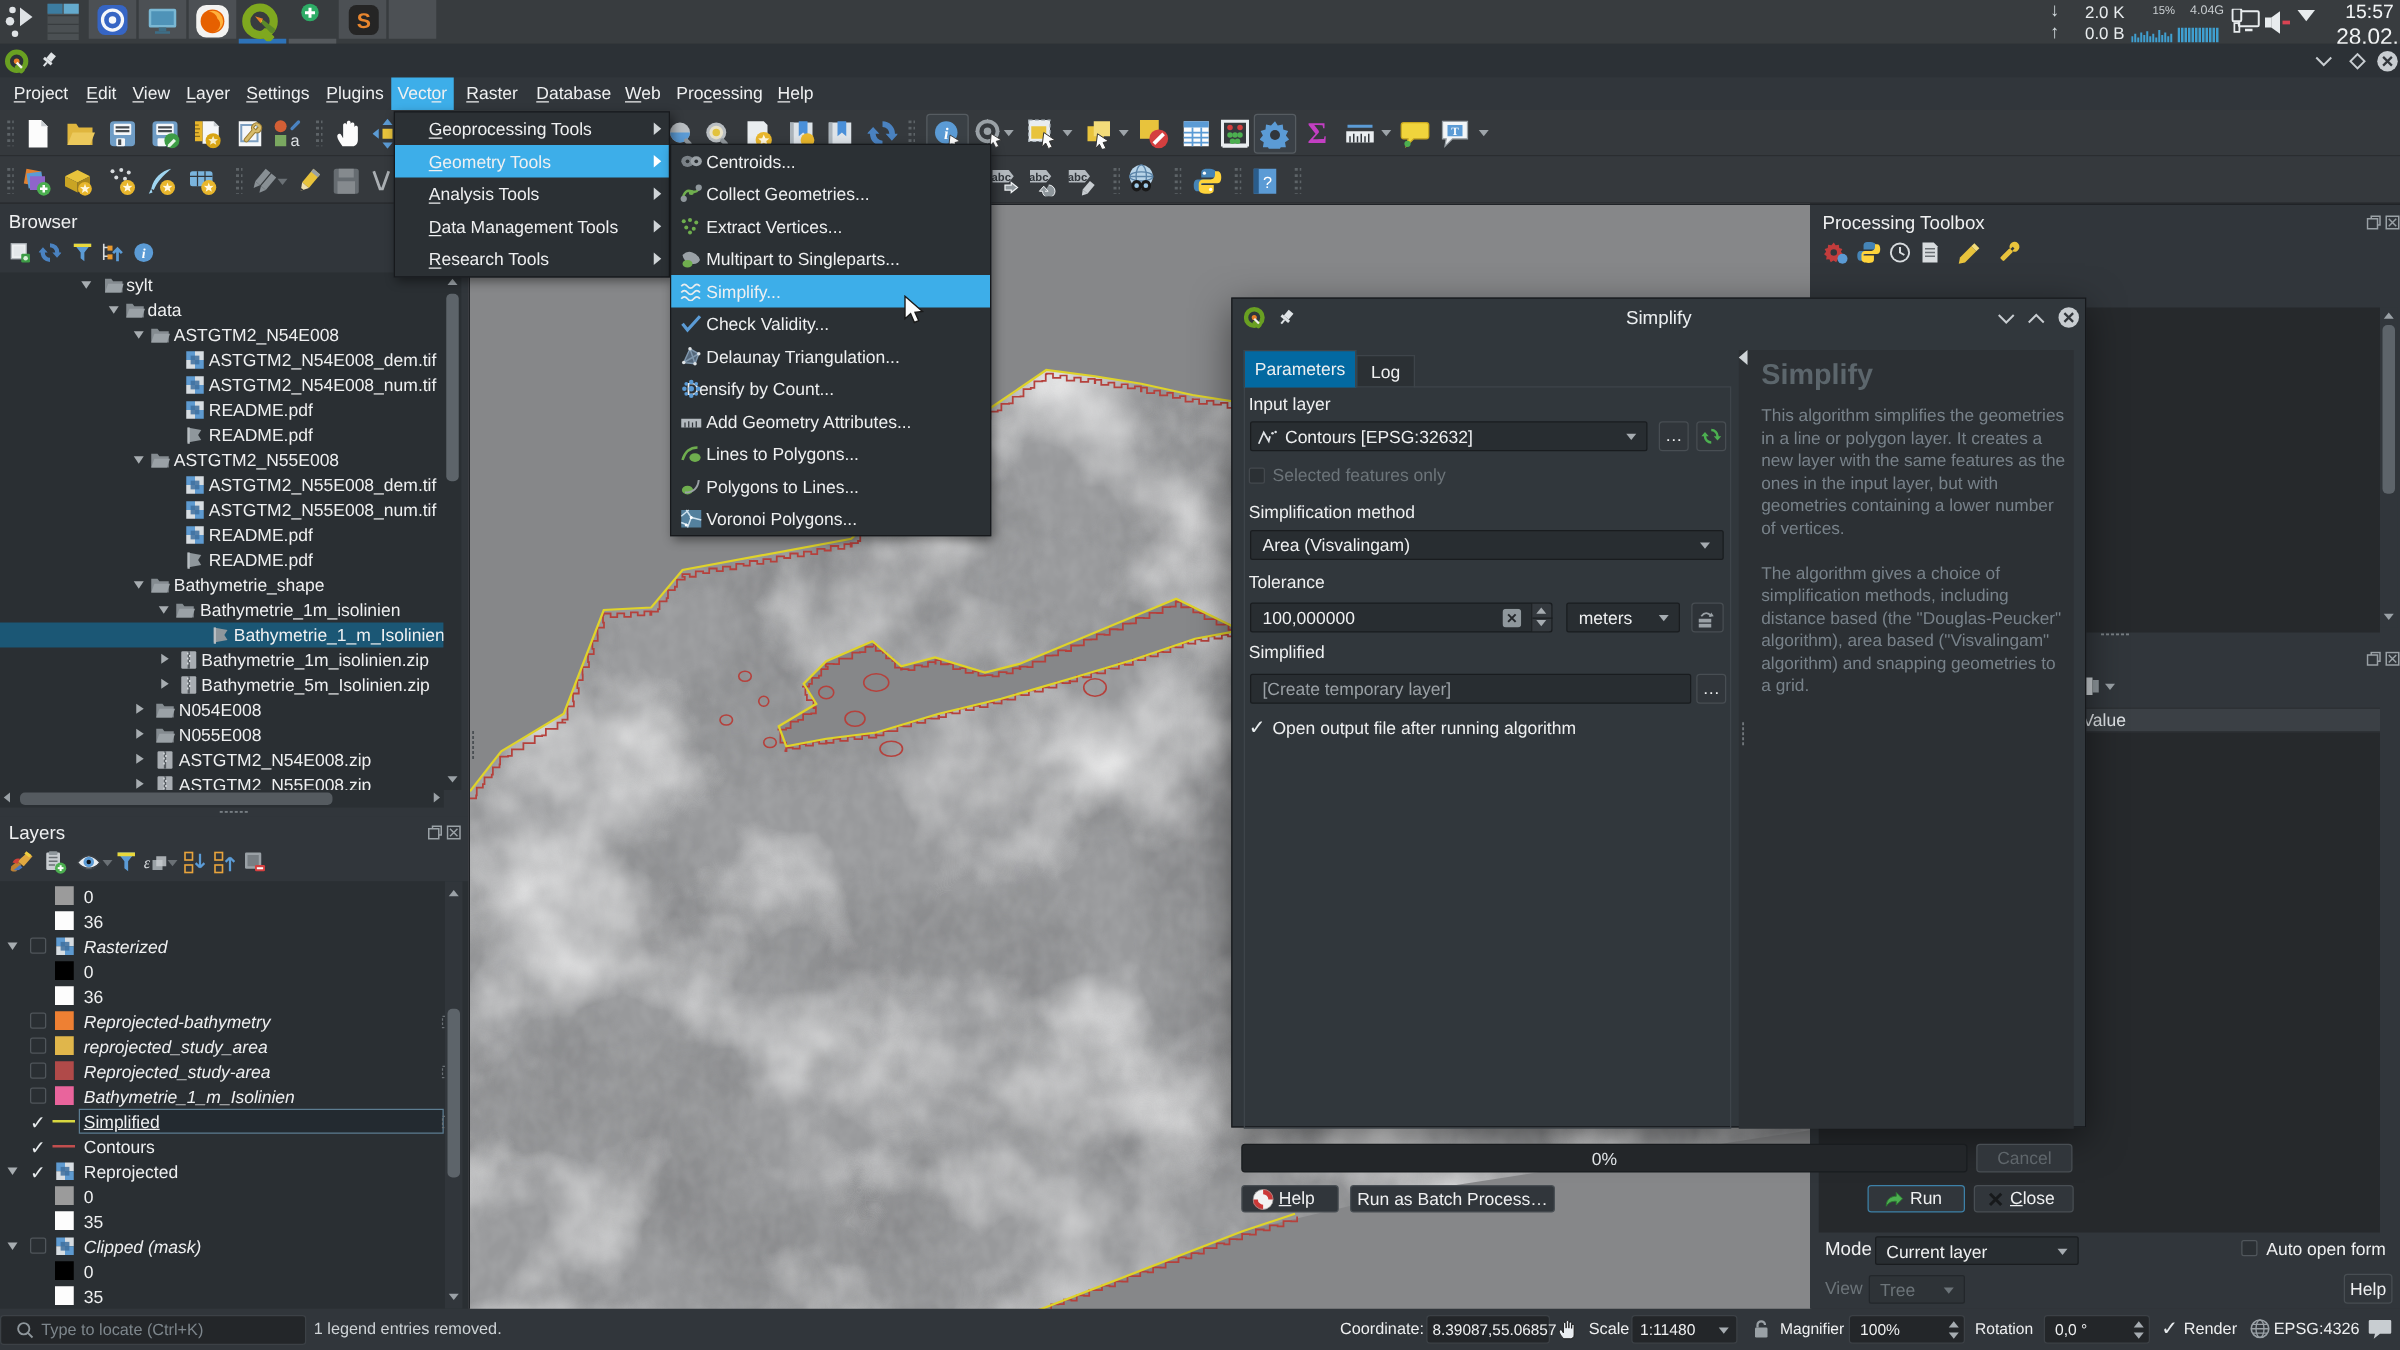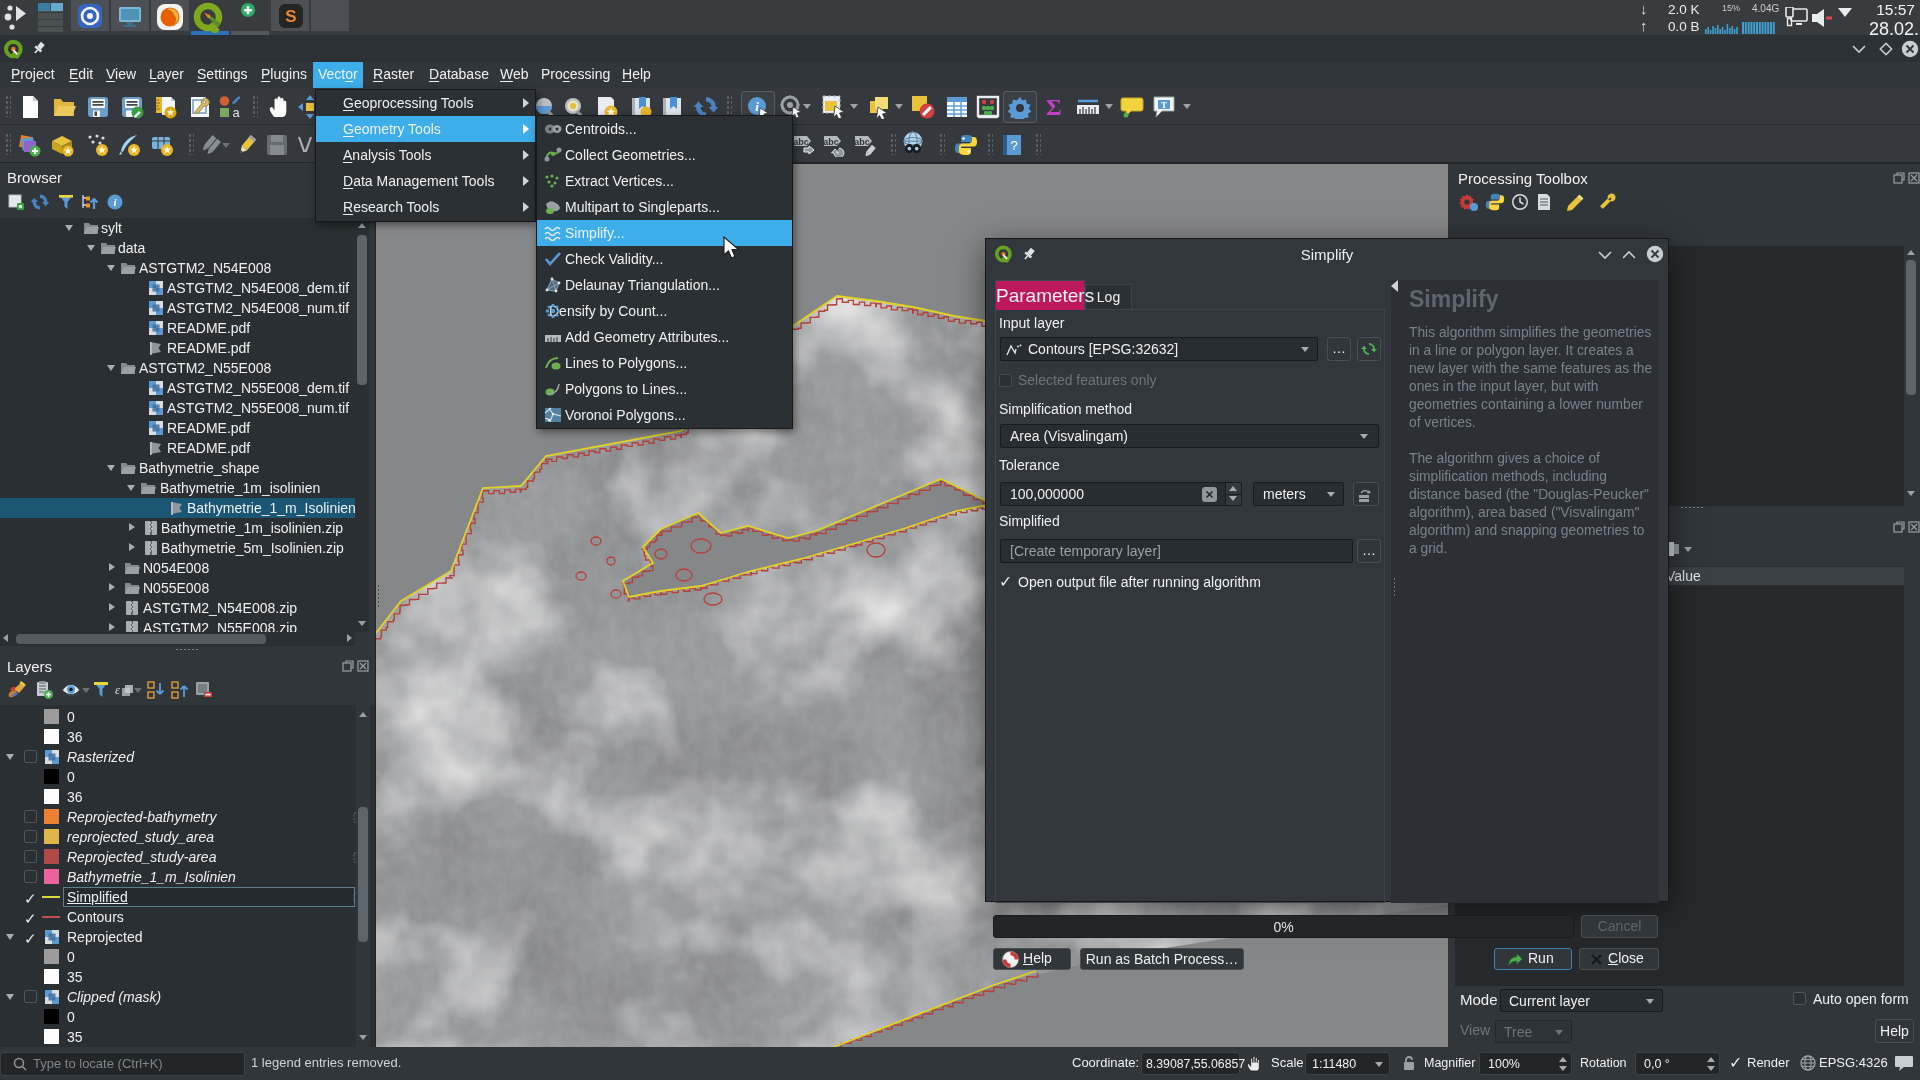--- a/index.html
+++ b/index.html
@@ -1223,21 +1223,21 @@
         <path d="M1 2 L7 8 L13 2" stroke="#c8cdd1" stroke-width="1.6" fill="none"></path>
       </svg>
     <svg width="14" height="10" style="position:absolute;left:636px;top:11px;">
         <path d="M1 8 L7 2 L13 8" stroke="#c8cdd1" stroke-width="1.6" fill="none"></path>
       </svg>
     <svg width="18" height="18" style="position:absolute;left:660px;top:6px;">
         <circle cx="9" cy="9" r="8.2" fill="#c8cdd1"></circle>
         <path d="M5.5 5.5 L12.5 12.5 M12.5 5.5 L5.5 12.5" stroke="#31363b" stroke-width="1.8"></path>
       </svg>
 
-    <div style="position:absolute;left:9px;top:41px;width:90px;height:30px;background:#be185d;border:1px solid #3e444a;border-bottom:none;text-align:center;line-height:29px;font-size:19px;z-index:2;">Parameters</div>
+    <div style="position:absolute;left:9px;top:41px;width:90px;height:30px;background:#0369a1;border:1px solid #3e444a;border-bottom:none;text-align:center;line-height:29px;font-size:14px;z-index:2;">Parameters</div>
     <div style="position:absolute;left:99px;top:45px;width:47px;height:26px;background:#2b3034;border:1px solid #3e444a;border-bottom:none;text-align:center;line-height:25px;font-size:14px;">Log</div>
 
     <div style="position:absolute;left:9px;top:70px;width:390px;height:594px;border:1px solid #3e444a;"></div>
 
     <div style="position:absolute;left:405px;top:41px;width:268px;height:623px;background:#2c3034;"></div>
     <div style="position:absolute;left:405px;top:41px;width:0;height:0;border-top:6px solid transparent;border-bottom:6px solid transparent;border-right:7px solid #cfd4d7;"></div>
     <div style="position:absolute;left:407px;top:338px;width:3px;height:20px;background-image:radial-gradient(circle,#70767b 1px,transparent 1.1px);background-size:3px 4px;"></div>
 
     <div class="lbl" style="left:13px;top:76px;">Input layer</div>
     <div class="inputbox" style="left:14px;top:98px;width:318px;height:24px;">

